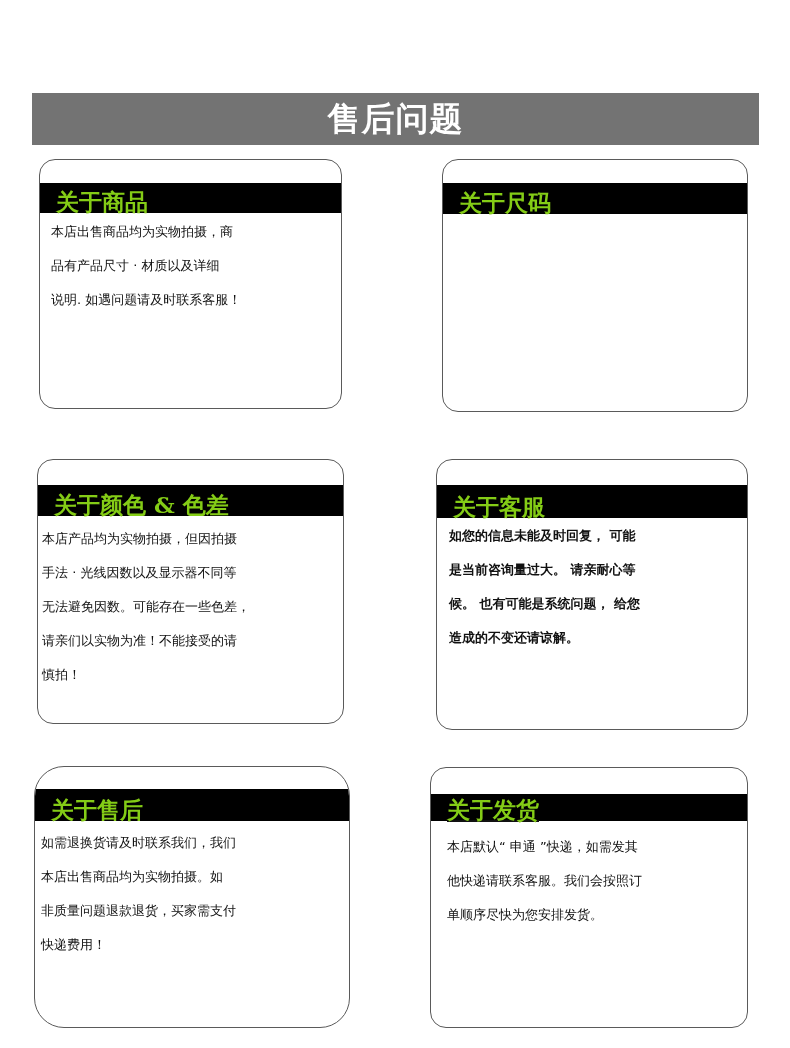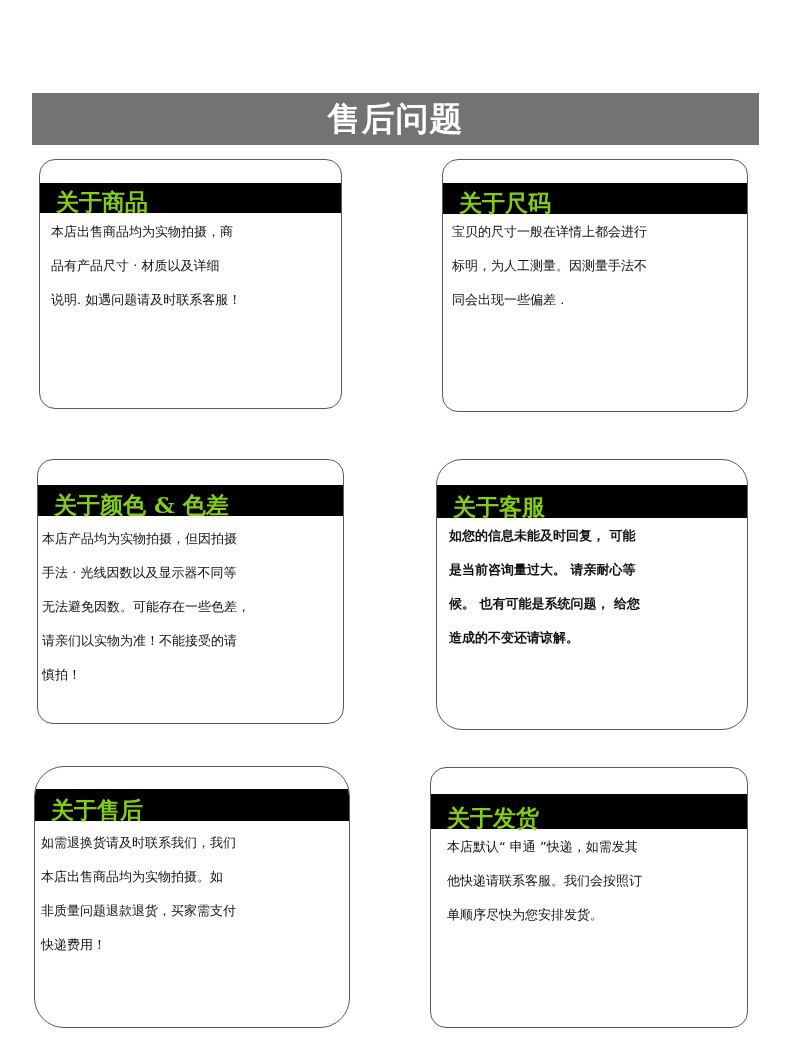--- a/index.html
+++ b/index.html
@@ -35,41 +35,36 @@
     <span class="line">本店出售商品均为实物拍摄，商</span>
     <span class="line">品有产品尺寸 · 材质以及详细</span>
     <span class="line">说明. 如遇问题请及时联系客服！</span>
   </div>
 </div>
 
 <div class="card" style="left:442px; top:159px; width:306px; height:253px;">
   <div class="card-header" style="top:23px; height:31px;">
     <span>关于尺码</span>
   </div>
-  <div class="card-body" style="top:55px; padding-left:9px;">
-    <span class="line">宝贝的尺寸一般在详情上都会进行</span>
-    <span class="line">标明，为人工测量。因测量手法不</span>
-    <span class="line">同会出现一些偏差 .</span>
-  </div>
 </div>
 
 <div class="card" style="left:37px; top:459px; width:307px; height:265px;">
   <div class="card-header" style="top:25px; height:31px;">
     <span>关于颜色 &amp; 色差</span>
   </div>
   <div class="card-body" style="top:62px; padding-left:4px;">
     <span class="line">本店产品均为实物拍摄，但因拍摄</span>
     <span class="line">手法 · 光线因数以及显示器不同等</span>
     <span class="line">无法避免因数。可能存在一些色差，</span>
     <span class="line">请亲们以实物为准！不能接受的请</span>
     <span class="line">慎拍！</span>
   </div>
 </div>
 
-<div class="card" style="left:436px; top:459px; width:312px; height:271px;border-radius:26px;">
+<div class="card" style="left:436px; top:459px; width:312px; height:271px;">
   <div class="card-header" style="top:25px; height:33px;">
     <span>关于客服</span>
   </div>
   <div class="card-body bold" style="top:59px; padding-left:12px;">
     <span class="line">如您的信息未能及时回复，  可能</span>
     <span class="line">是当前咨询量过大。  请亲耐心等</span>
     <span class="line">候。  也有可能是系统问题，  给您</span>
     <span class="line">造成的不变还请谅解。</span>
   </div>
 </div>
@@ -80,21 +75,21 @@
   </div>
   <div class="card-body" style="top:59px; padding-left:6px;">
     <span class="line">如需退换货请及时联系我们，我们</span>
     <span class="line">本店出售商品均为实物拍摄。如</span>
     <span class="line">非质量问题退款退货，买家需支付</span>
     <span class="line">快递费用！</span>
   </div>
 </div>
 
 <div class="card" style="left:430px; top:767px; width:318px; height:261px;">
-  <div class="card-header" style="top:26px; height:35px;">
+  <div class="card-header" style="top:26px; height:27px;text-decoration:underline;">
     <span>关于发货</span>
   </div>
   <div class="card-body" style="top:62px; padding-left:16px;">
     <span class="line">本店默认“ 申通 ”快递，如需发其</span>
     <span class="line">他快递请联系客服。我们会按照订</span>
     <span class="line">单顺序尽快为您安排发货。</span>
   </div>
 </div>
 
 </body></html>

